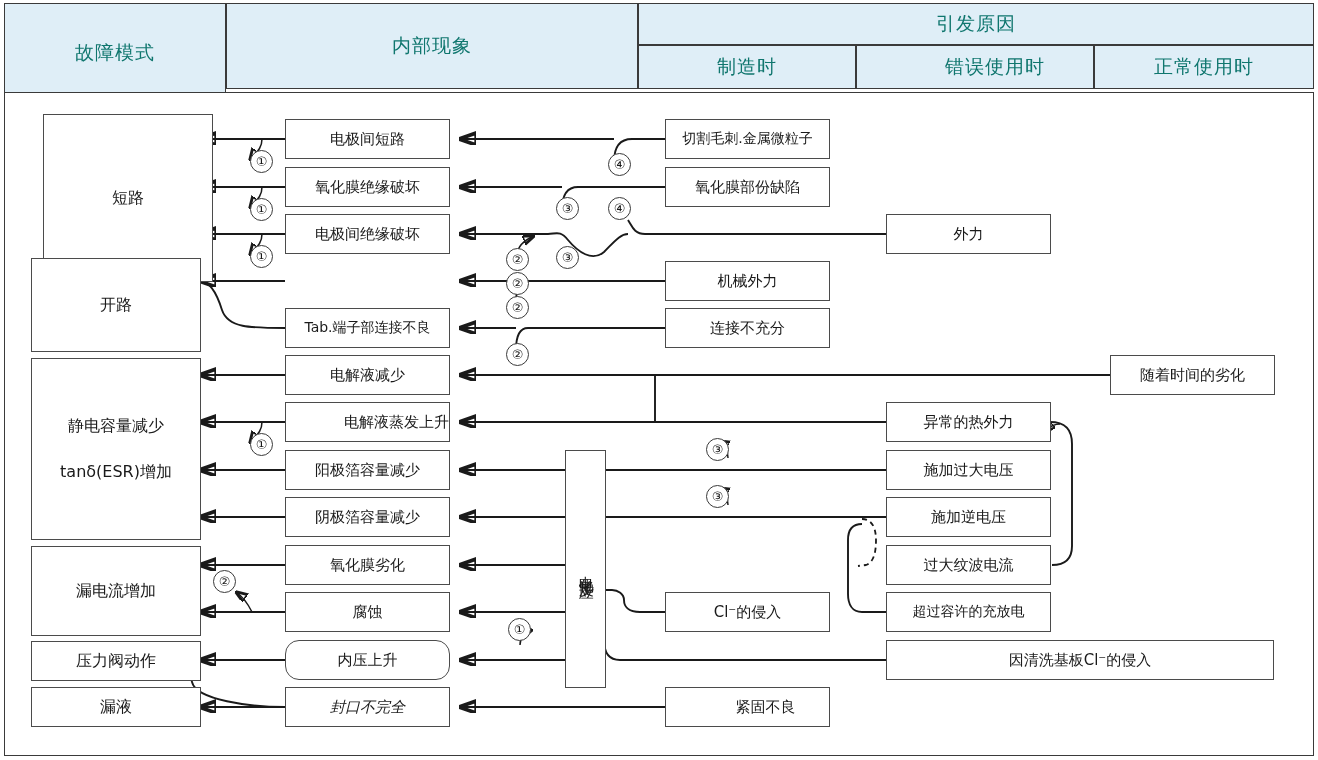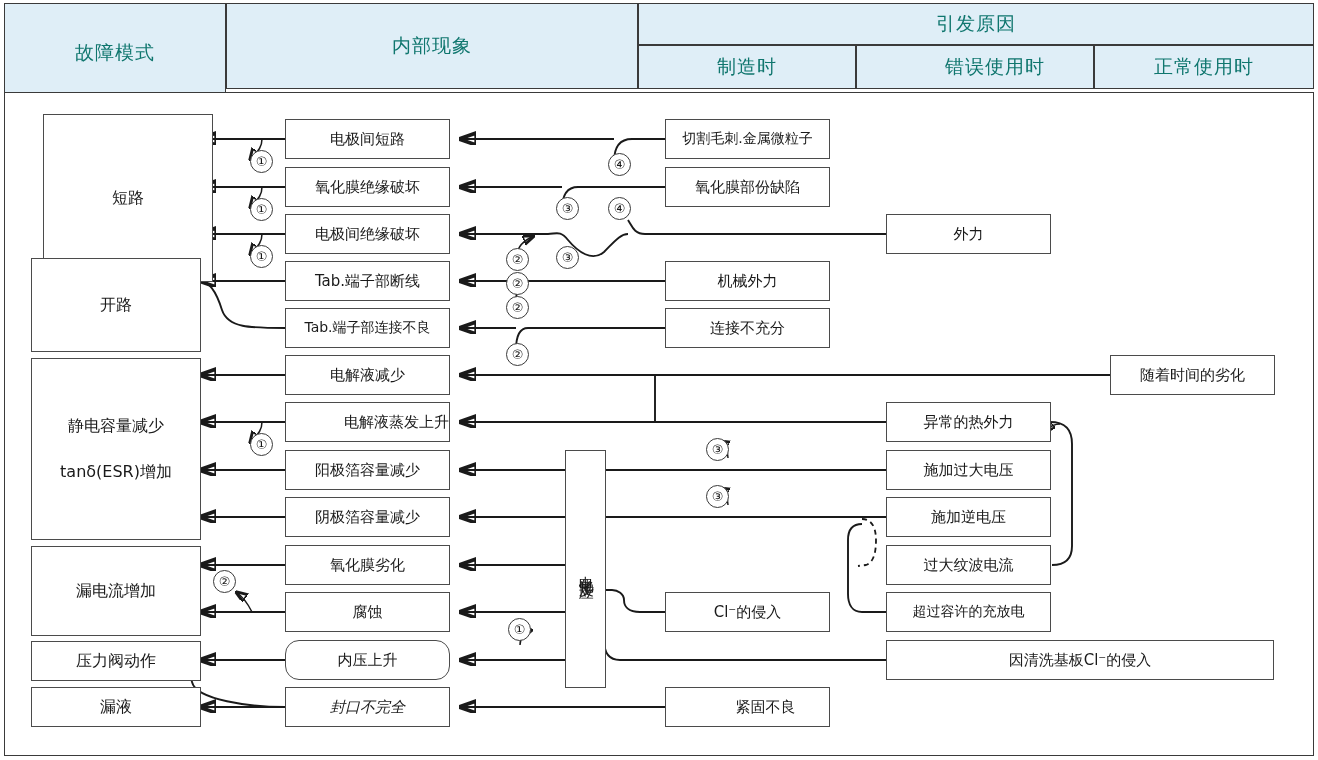--- a/index.html
+++ b/index.html
@@ -168,23 +168,20 @@
 
   <div class="node" style="left:285px;top:119px;width:165px;height:40px;">
     <span>电极间短路</span>
     </div>
   <div class="node" style="left:285px;top:167px;width:165px;height:40px;">
     <span>氧化膜绝缘破坏</span>
     </div>
   <div class="node" style="left:285px;top:214px;width:165px;height:40px;">
     <span>电极间绝缘破坏</span>
     </div>
-  <div class="node" style="left:285px;top:261px;width:165px;height:40px;">
-    <span>Tab.端子部断线</span>
-    </div>
   <div class="node" style="left:285px;top:308px;width:165px;height:40px;font-size:14px;">
     <span>Tab.端子部连接不良</span>
     </div>
   <div class="node" style="left:285px;top:355px;width:165px;height:40px;">
     <span>电解液减少</span>
     </div>
   <div class="node" style="left:285px;top:402px;width:165px;height:40px;justify-content:flex-end;">
     <span>电解液蒸发上升</span>
     </div>
   <div class="node" style="left:285px;top:450px;width:165px;height:40px;">

